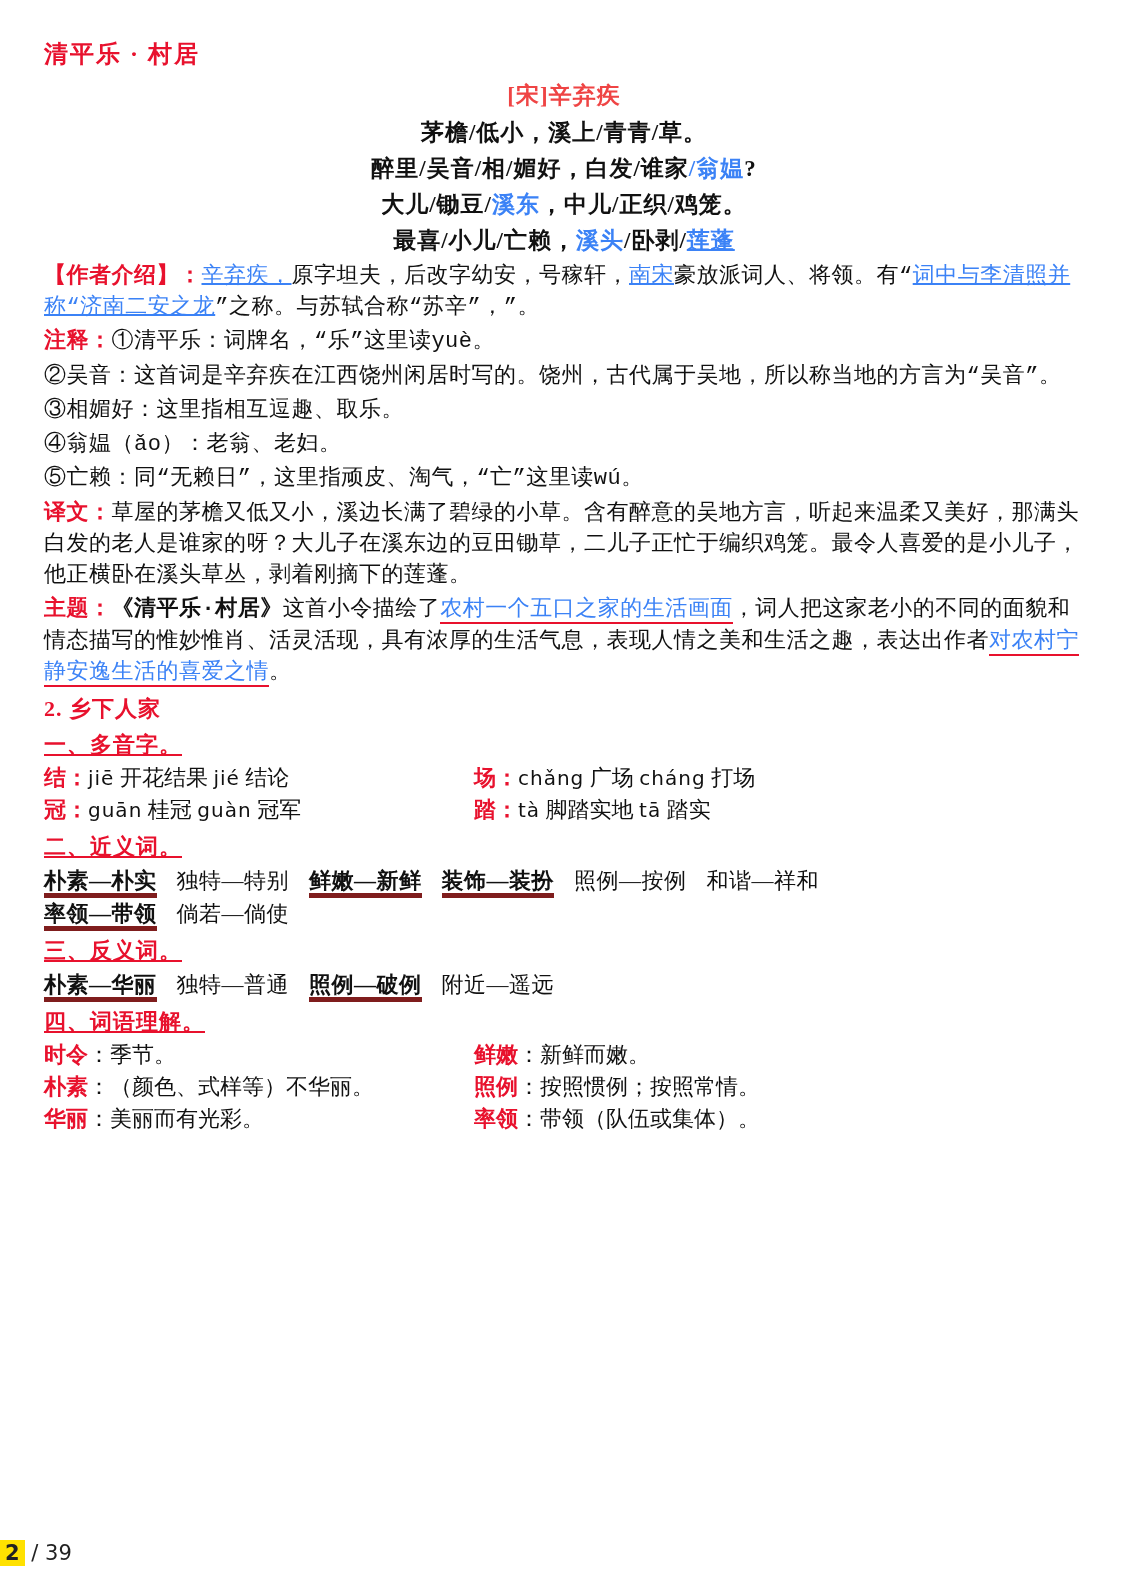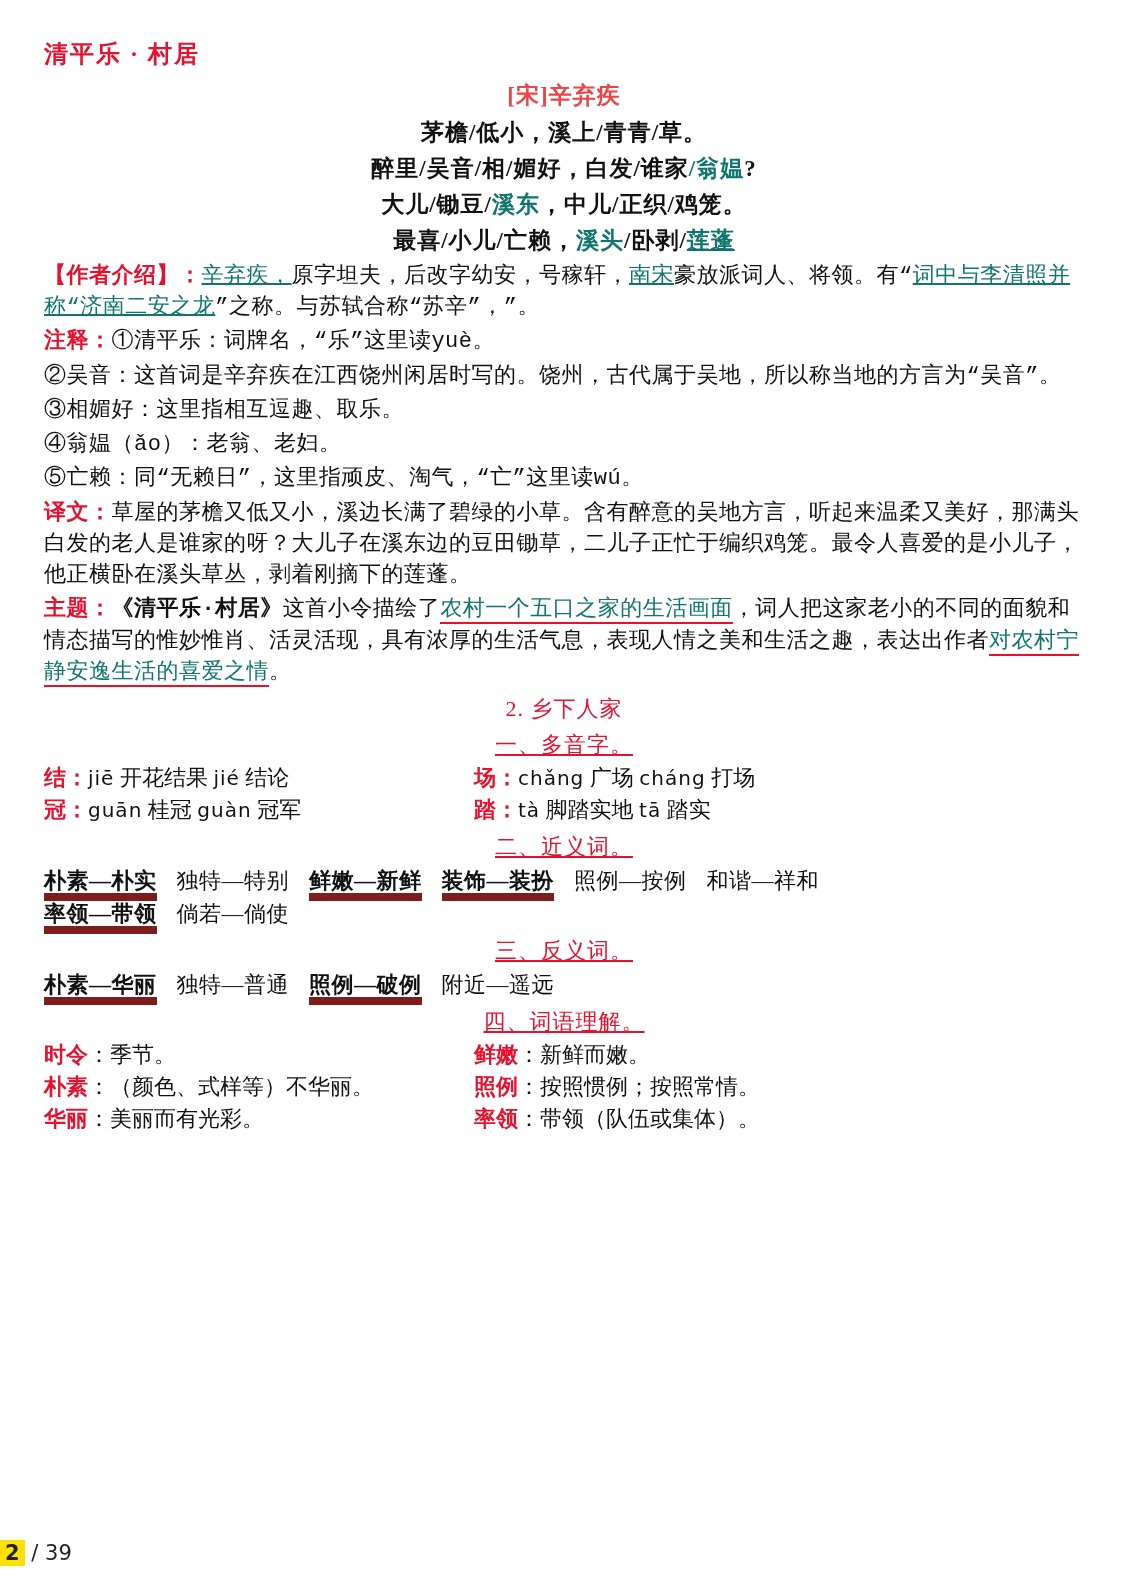--- a/index.html
+++ b/index.html
@@ -21,21 +21,21 @@
     height: 1587px;
     padding: 0;
     box-sizing: border-box;
   }
   .content {
     position: absolute;
     left: 44px;
     top: 38px;
     width: 1040px;
   }
-  .red { color: #0f766e; }
+  .red { color: #3b82f6; }
   .u { text-decoration: underline; text-decoration-thickness: 2px; }
   .bold { font-weight: bold; }
 
   .title {
     font-size: 24px;
     font-weight: bold;
     color: #e8112d;
     letter-spacing: 2px;
     margin: 0 0 10px 0;
   }
@@ -61,25 +61,24 @@
     margin: 3px 0;
     letter-spacing: 0.5px;
     font-family: Liberation Mono, monospace;
   }
   .label-red {
     color: #e8112d;
     font-weight: bold;
   }
   .section-head {
     color: #e8112d;
-    font-weight: normal;
+    font-weight: bold;
     font-size: 22px;
     margin: 6px 0 2px 0;
     letter-spacing: 1px;
-    text-align: center;
   }
   .section-head .u { text-decoration: underline; }
 
   .two-col {
     display: flex;
     width: 100%;
     font-size: 22px;
     line-height: 1.45;
   }
   .two-col > div:first-child { width: 430px; flex: none; }
@@ -110,21 +109,21 @@
   }
   .pagenum {
     background: #ffe100;
     padding: 1px 5px;
     font-weight: bold;
   }
   .redu {
     border-bottom: 2px solid #e8112d;
   }
   .blocku {
-    border-bottom: 8px solid #7f1d1d;
+    border-bottom: 5px solid #7f1d1d;
   }
 </style>
 </head>
 <body>
 
 <div class="page">
   <div class="content">
 
     <div class="title">清平乐 · 村居</div>
 

